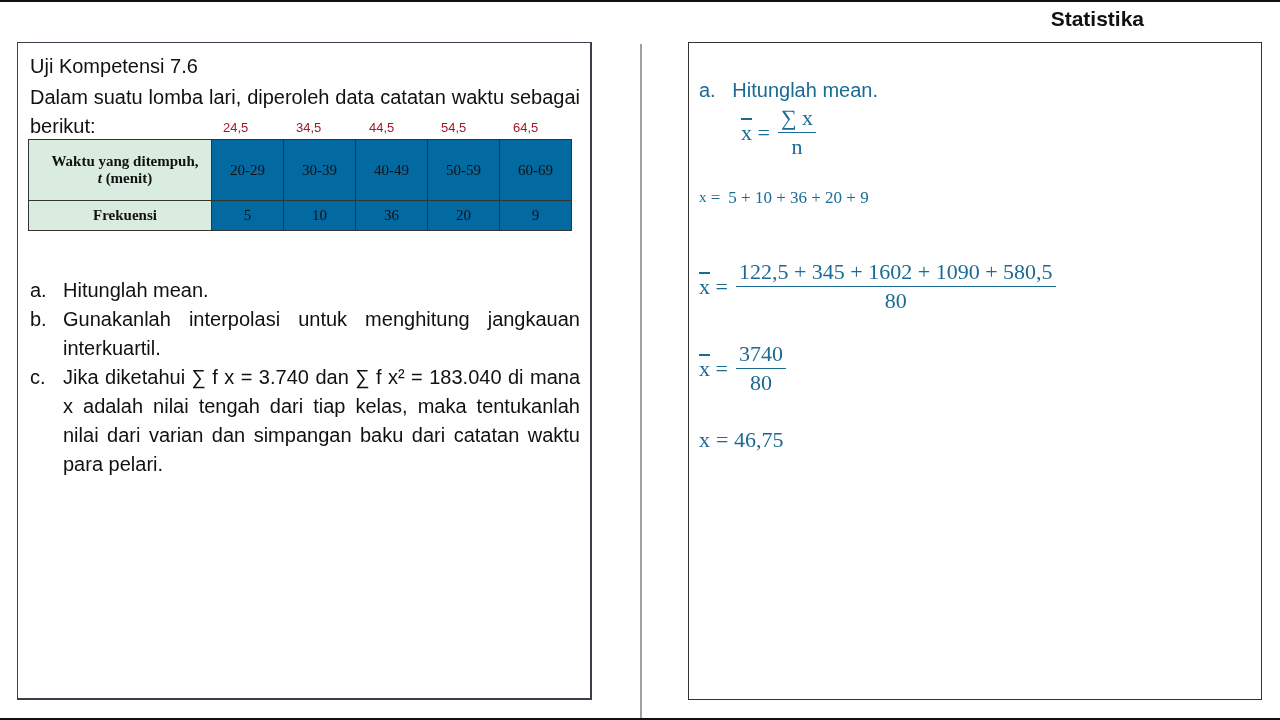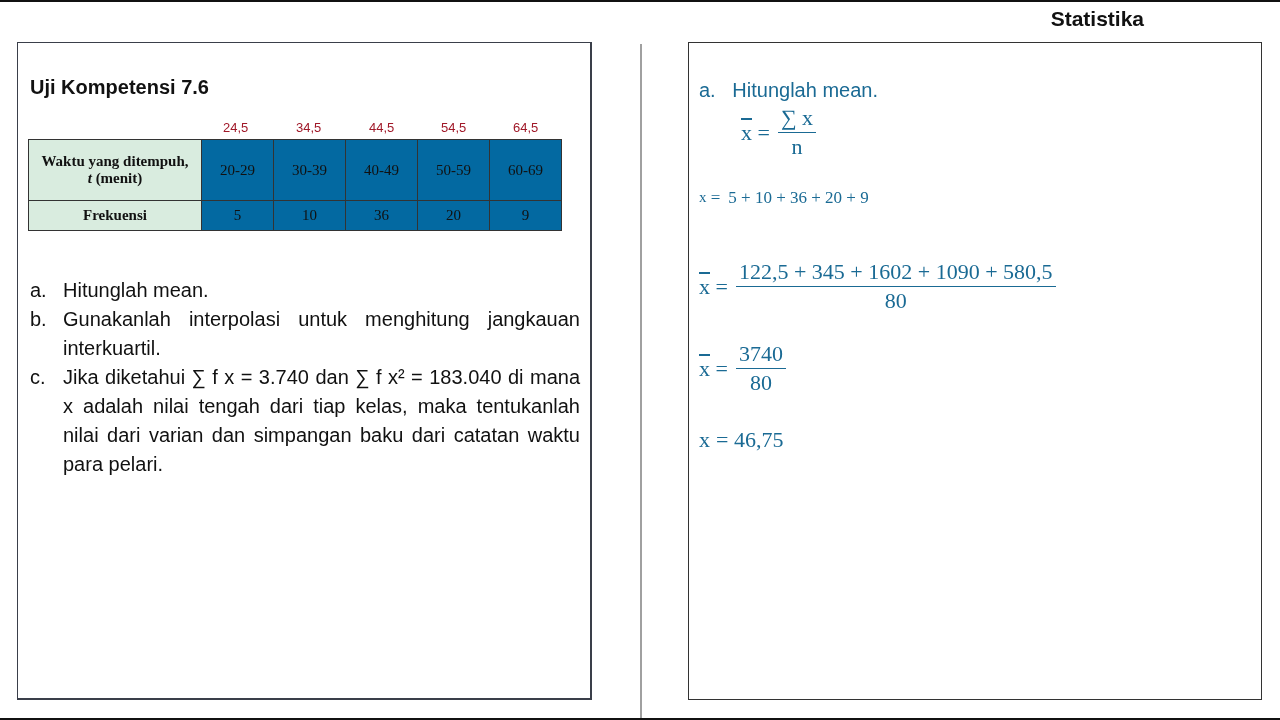--- a/index.html
+++ b/index.html
@@ -4,26 +4,26 @@
   <style>
     html, body { margin:0; padding:0; }
     body { width:1280px; height:720px; position:relative; background:#fff; overflow:hidden; font-family:"Liberation Sans", sans-serif; color:#111; }
     .topline { position:absolute; left:0; top:0; width:1280px; height:2px; background:#111; }
     .bottomline { position:absolute; left:0; top:718px; width:1280px; height:2px; background:#111; }
     .title { position:absolute; left:0; top:7px; width:1100px; text-align:right; font-weight:bold; font-size:21px; color:#111;margin-left:44px; }
     .divider { position:absolute; left:640px; top:44px; width:2px; height:676px; background:#a0a0a0; }
     .box { position:absolute; border:1.5px solid #333; box-sizing:border-box; }
     #left-box { left:17px; top:42px; width:575px; height:658px; border-color:#3a3f4a; border-width:1.5px 2px 2px 1.5px; }
     #right-box { left:688px; top:42px; width:574px; height:658px; }
-    .heading { position:absolute; left:12px; top:12px; font-weight:bold; font-size:20px;margin-top:21px; }
+    .heading { position:absolute; left:12px; top:12px; font-weight:normal; font-size:20px; }
     .para { position:absolute; left:12px; top:40px; width:550px; font-size:20px; line-height:29px; text-align:justify; text-align-last:left; }
     .mid { position:absolute; top:77px; font-size:13px; color:#a01828; }
     table.freq { position:absolute; left:10px; top:96px; border-collapse:collapse; font-family:"Liberation Serif", serif; font-size:15px; }
     table.freq td { border:1.5px solid #333; text-align:center; padding:0; }
-    table.freq td.hdr { background:#d9ecdf; font-weight:bold; width:172px; }
+    table.freq td.hdr { background:#d9ecdf; font-weight:bold; width:172px;padding-left:10px; }
     table.freq tr.r1 td { height:60px; }
     table.freq tr.r2 td { height:29px; }
     table.freq td.val { width:71px; background:#0369a1; }
     .qlist { position:absolute; left:12px; top:233px; width:550px; font-size:20px; line-height:29px; }
     .q { display:flex; }
     .q .lbl { width:33px; flex:none; }
     .q .txt { flex:1; text-align:justify; text-align-last:left; }
     .math { font-family:Liberation Sans, sans-serif; }
     .rtitle { position:absolute; left:10px; top:8px; font-size:20px; color:#1a6a94; }
     .eq { position:absolute; display:flex; align-items:center; color:#1a6a94; font-family:"Liberation Serif", serif; }
@@ -34,20 +34,21 @@
   </style>
 </head>
 <body>
 
 <div class="topline"></div>
 <div class="title">Statistika</div>
 <div class="divider"></div>
 
 <div class="box" id="left-box">
   <div class="heading">Uji Kompetensi 7.6</div>
+  <div class="para">Dalam suatu lomba lari, diperoleh data catatan waktu sebagai berikut:</div>
   <span class="mid" style="left:205px">24,5</span>
   <span class="mid" style="left:278px">34,5</span>
   <span class="mid" style="left:351px">44,5</span>
   <span class="mid" style="left:423px">54,5</span>
   <span class="mid" style="left:495px">64,5</span>
 
   <table class="freq">
     <tbody>
         <tr class="r1">
       <td class="hdr">

